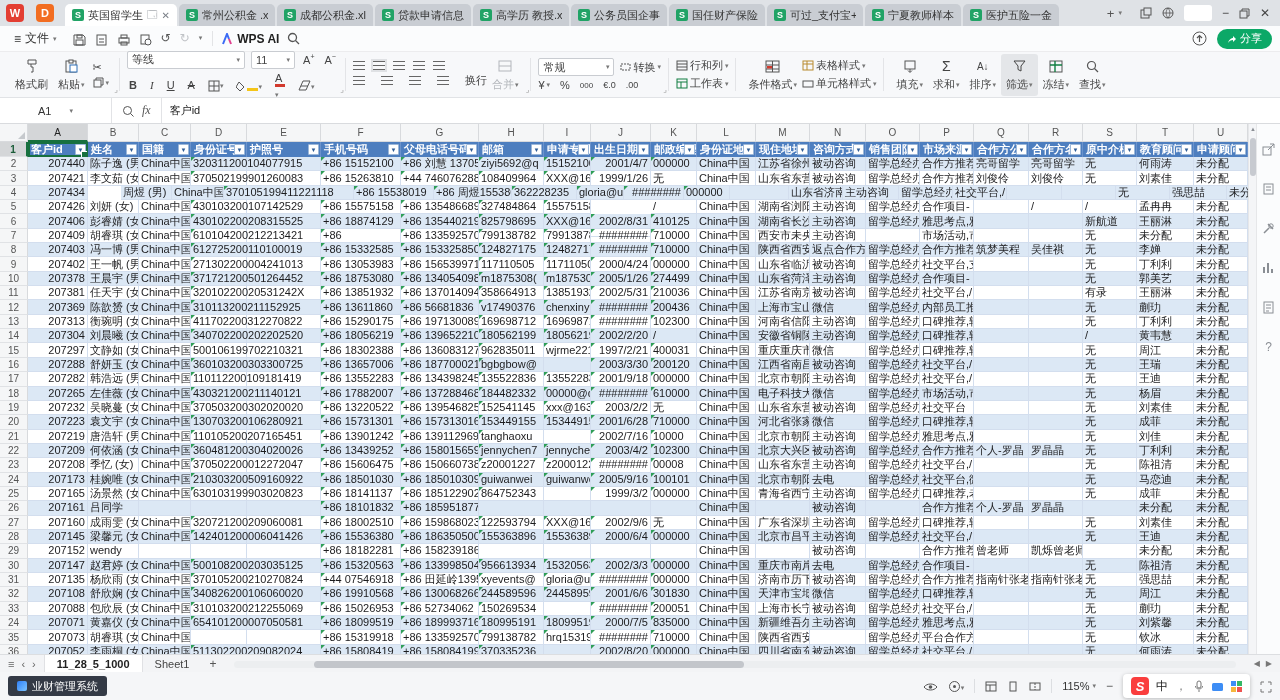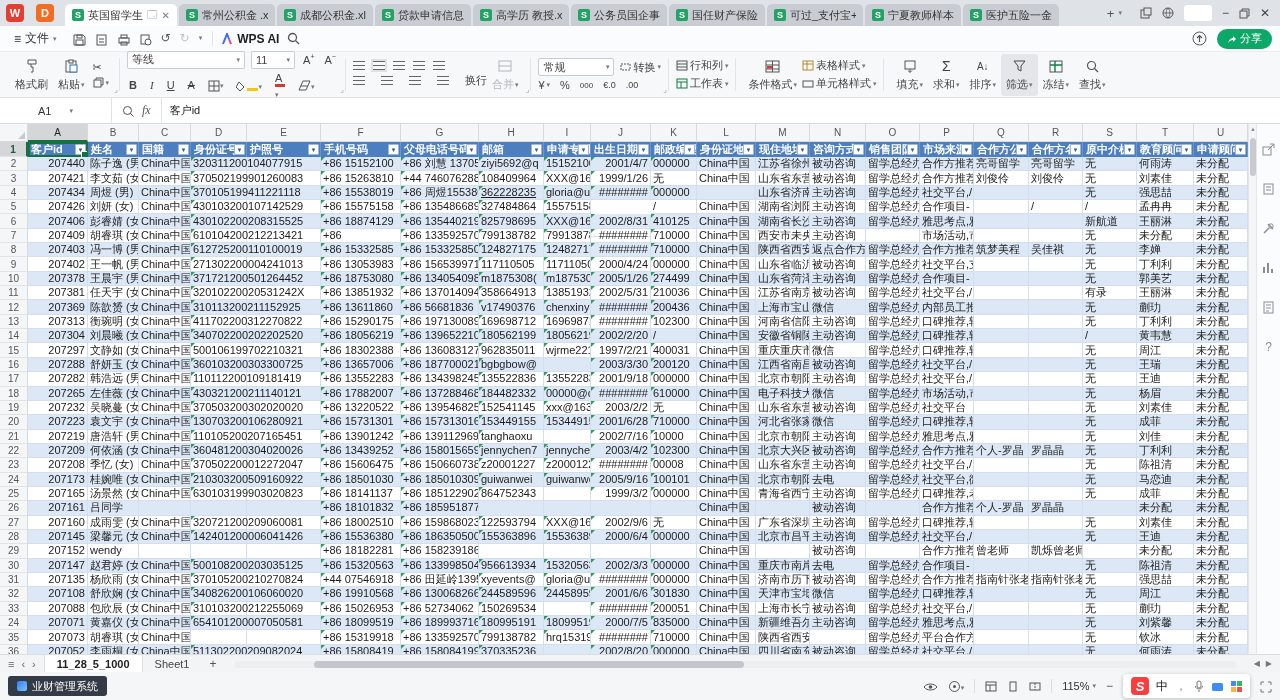--- a/index.html
+++ b/index.html
@@ -786,39 +786,39 @@
           </div>
           <div class="cell" style="width: 54px; flex-basis: 54px;">
             <span class="txt">未分配</span>
           </div>
         </div>
         <div class="grow band">
           <div class="rn">4</div>
           <div class="cell ra" style="width: 60px; flex-basis: 60px;">
             <span class="txt">207434</span>
           </div>
-          <div class="cell" style="width: 51px; flex-basis: 51px;">
+          <div class="cell" style="width: 51px; flex-basis: 51px; margin-left: 33px;">
             <span class="txt">周煜 (男)</span>
           </div>
           <div class="cell" style="width: 52px; flex-basis: 52px;">
             <span class="txt">China中国</span>
           </div>
           <div class="cell ovf tri" style="width: 56px; flex-basis: 56px;">
             <span class="txt">370105199411221118</span>
           </div>
           <div class="cell" style="width: 74px; flex-basis: 74px;">
             <span class="txt"></span>
           </div>
           <div class="cell tri" style="width: 80px; flex-basis: 80px;">
             <span class="txt">+86 15538019</span>
           </div>
           <div class="cell tri" style="width: 78px; flex-basis: 78px;">
             <span class="txt">+86 周煜155380</span>
           </div>
-          <div class="cell tri" style="width: 65px; flex-basis: 65px; text-decoration: underline;">
+          <div class="cell tri" style="width: 65px; flex-basis: 65px;">
             <span class="txt">362228235</span>
           </div>
           <div class="cell tri" style="width: 47px; flex-basis: 47px;">
             <span class="txt">gloria@uk</span>
           </div>
           <div class="cell ra tri" style="width: 60px; flex-basis: 60px;">
             <span class="txt">########</span>
           </div>
           <div class="cell tri" style="width: 46px; flex-basis: 46px;">
             <span class="txt">000000</span>

